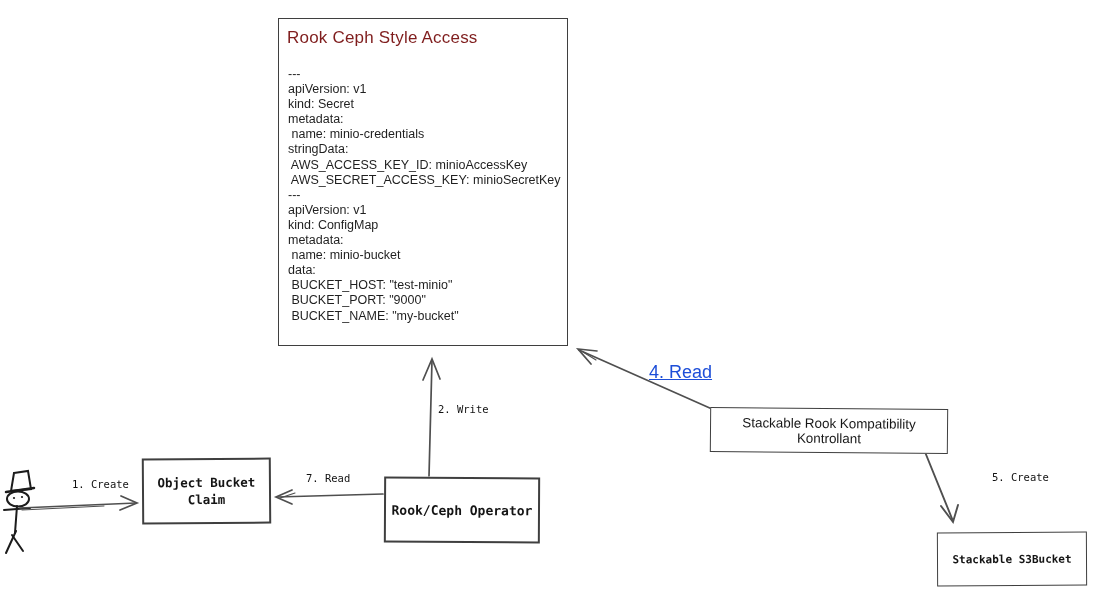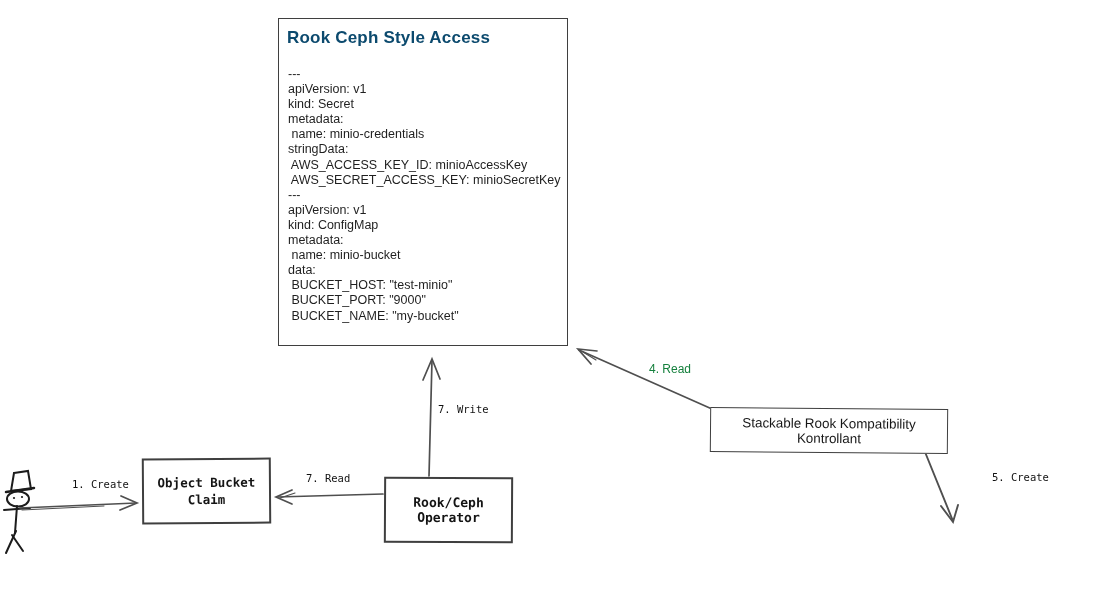--- a/index.html
+++ b/index.html
@@ -19,23 +19,22 @@
     background: #ffffff;
     border: 2px solid #3f3f3f;
   }
   .main-box {
     left: 278px; top: 18px; width: 290px; height: 328px;
     border-width: 1.5px;
     padding: 9px 8px;
   }
   .main-box .box-title {
     font-size: 17px;
-    color: #0c4a6e;
+    color: #7f1d1d;
     letter-spacing: 0.2px;
-    font-weight: bold;
   }
   .yaml {
     position: absolute;
     left: 9px; top: 48px;
     font-family: "Liberation Sans", sans-serif;
     font-size: 12.5px;
     line-height: 15.1px;
     white-space: pre;
     color: #1f1f1f;
   }
@@ -49,21 +48,21 @@
     color: #141414;
   }
   .node-obc {
     left: 142px; top: 458px; width: 129px; height: 66px;
     font-size: 12.5px; line-height: 17px;
     transform: rotate(-0.4deg);
     padding: 0 6px;
     text-align: center;
   }
   .node-operator {
-    left: 384px; top: 477px; width: 129px; height: 66px;
+    left: 384px; top: 477px; width: 156px; height: 66px;
     font-size: 13px;
     transform: rotate(0.3deg);
   }
   .node-kontrollant {
     left: 710px; top: 408px; width: 238px; height: 45px;
     font-family: "Liberation Sans", sans-serif;
     font-weight: 400;
     font-size: 13.4px;
     color: #161616;
     transform: rotate(0.5deg);
@@ -75,21 +74,21 @@
     transform: rotate(-0.3deg);
     border-width: 1.6px;
   }
   .lbl {
     position: absolute;
     font-family: "DejaVu Sans Mono", monospace;
     font-size: 10.5px;
     color: #111;
     white-space: nowrap;
   }
-  .lbl-sans { font-family: "Liberation Sans", sans-serif; font-size: 12px; color: #15803d; }
+  .lbl-sans { font-family: "Liberation Sans", sans-serif; font-size: 18px; color: #1d4ed8; text-decoration: underline; }
   .lbl-1 { left: 72px;  top: 478px; }
   .lbl-2 { left: 306px; top: 472px; }
   .lbl-3 { left: 438px; top: 403px; }
   .lbl-4 { left: 649px; top: 362px; }
   .lbl-5 { left: 992px; top: 471px; }
 </style>
 </head>
 <body>
 
 <div class="canvas">
@@ -163,20 +162,23 @@
   </div>
 
   <div class="box node node-operator">
     <span>Rook/Ceph Operator</span>
   </div>
 
   <div class="box node node-kontrollant">
     <span>Stackable Rook Kompatibility Kontrollant</span>
   </div>
 
+  <div class="box node node-s3bucket">
+    <span>Stackable S3Bucket</span>
+  </div>
 
   <div class="lbl lbl-1">1. Create</div>
   <div class="lbl lbl-2">7. Read</div>
-  <div class="lbl lbl-3">7. Write</div>
+  <div class="lbl lbl-3">2. Write</div>
   <div class="lbl lbl-sans lbl-4">4. Read</div>
   <div class="lbl lbl-5">5. Create</div>
 
 </div>
 
 </body></html>

